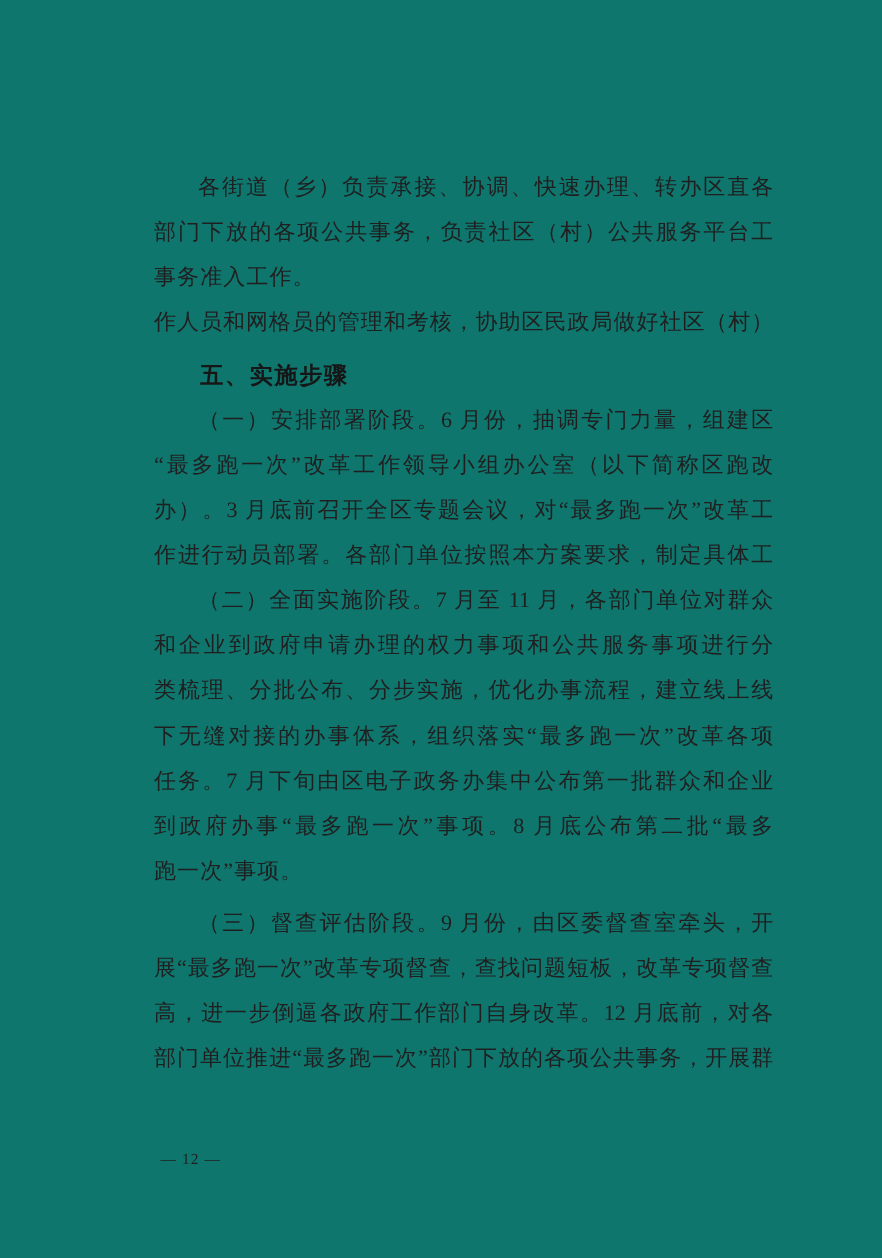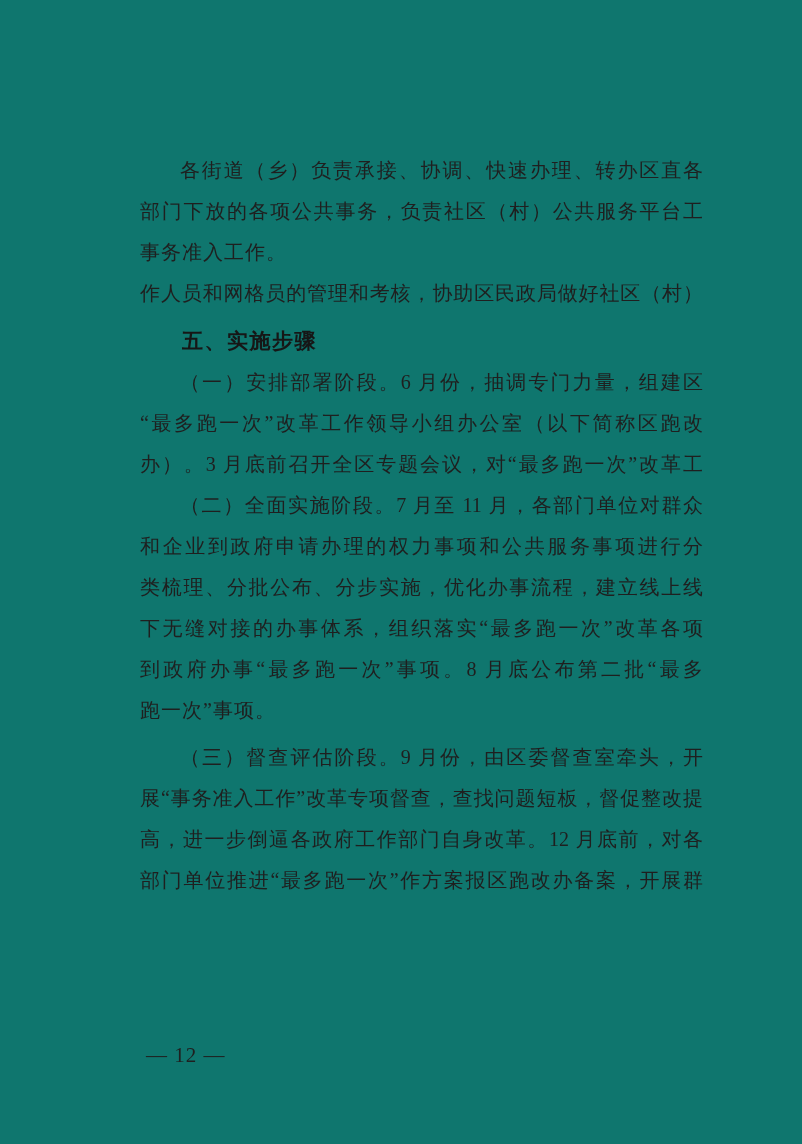--- a/index.html
+++ b/index.html
@@ -44,21 +44,21 @@
     height: 41px;
     margin: 7px 0 0 0;
     text-indent: 2em;
     color: #161616;
   }
   .para.gap-before { margin-top: 6px; }
   .footer {
     position: absolute;
     left: 146px;
     top: 1043px;
-    font-size: 21px;
+    font-size: 14px;
     line-height: 24px;
     letter-spacing: 1px;
     color: #1f1f1f;
   }
 </style>
 </head>
 <body>
 
 <div class="page">
   <div class="body-text">
@@ -69,34 +69,36 @@
       <div class="line end">事务准入工作。</div>
       <div class="line">作人员和网格员的管理和考核，协助区民政局做好社区（村）</div>
     </div>
 
     <div class="heading">五、实施步骤</div>
 
     <div class="para">
       <div class="line indent">（一）安排部署阶段。6 月份，抽调专门力量，组建区</div>
       <div class="line">“最多跑一次”改革工作领导小组办公室（以下简称区跑改</div>
       <div class="line">办）。3 月底前召开全区专题会议，对“最多跑一次”改革工</div>
+      <div class="line">作进行动员部署。各部门单位按照本方案要求，制定具体工</div>
     </div>
 
     <div class="para">
       <div class="line indent">（二）全面实施阶段。7 月至 11 月，各部门单位对群众</div>
       <div class="line">和企业到政府申请办理的权力事项和公共服务事项进行分</div>
       <div class="line">类梳理、分批公布、分步实施，优化办事流程，建立线上线</div>
       <div class="line">下无缝对接的办事体系，组织落实“最多跑一次”改革各项</div>
+      <div class="line">任务。7 月下旬由区电子政务办集中公布第一批群众和企业</div>
       <div class="line">到政府办事“最多跑一次”事项。8 月底公布第二批“最多</div>
       <div class="line end">跑一次”事项。</div>
     </div>
 
     <div class="para gap-before">
       <div class="line indent">（三）督查评估阶段。9 月份，由区委督查室牵头，开</div>
-      <div class="line">展“事务准入工作”改革专项督查，查找问题短板，督促整改提</div>
+      <div class="line">展“最多跑一次”改革专项督查，查找问题短板，改革专项督查</div>
       <div class="line">高，进一步倒逼各政府工作部门自身改革。12 月底前，对各</div>
-      <div class="line">部门单位推进“最多跑一次”作方案报区跑改办备案，开展群</div>
+      <div class="line">部门单位推进“最多跑一次”部门下放的各项公共事务，开展群</div>
     </div>
 
   </div>
 
   <div class="footer">— 12 —</div>
 </div>
 
 </body></html>

